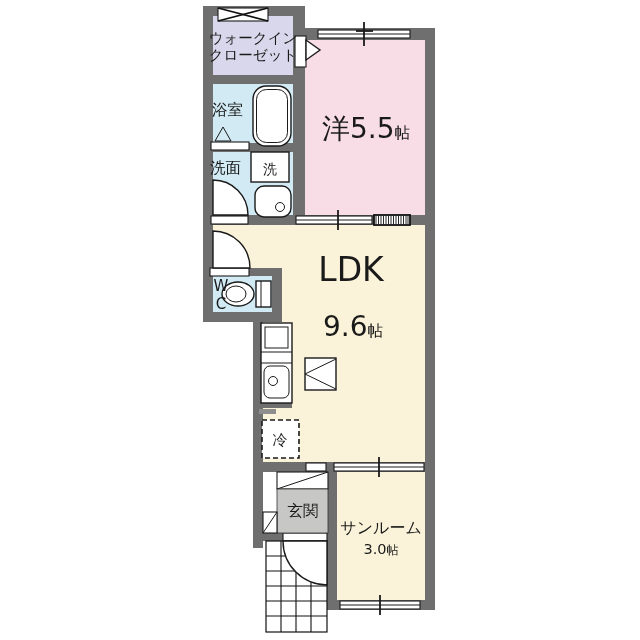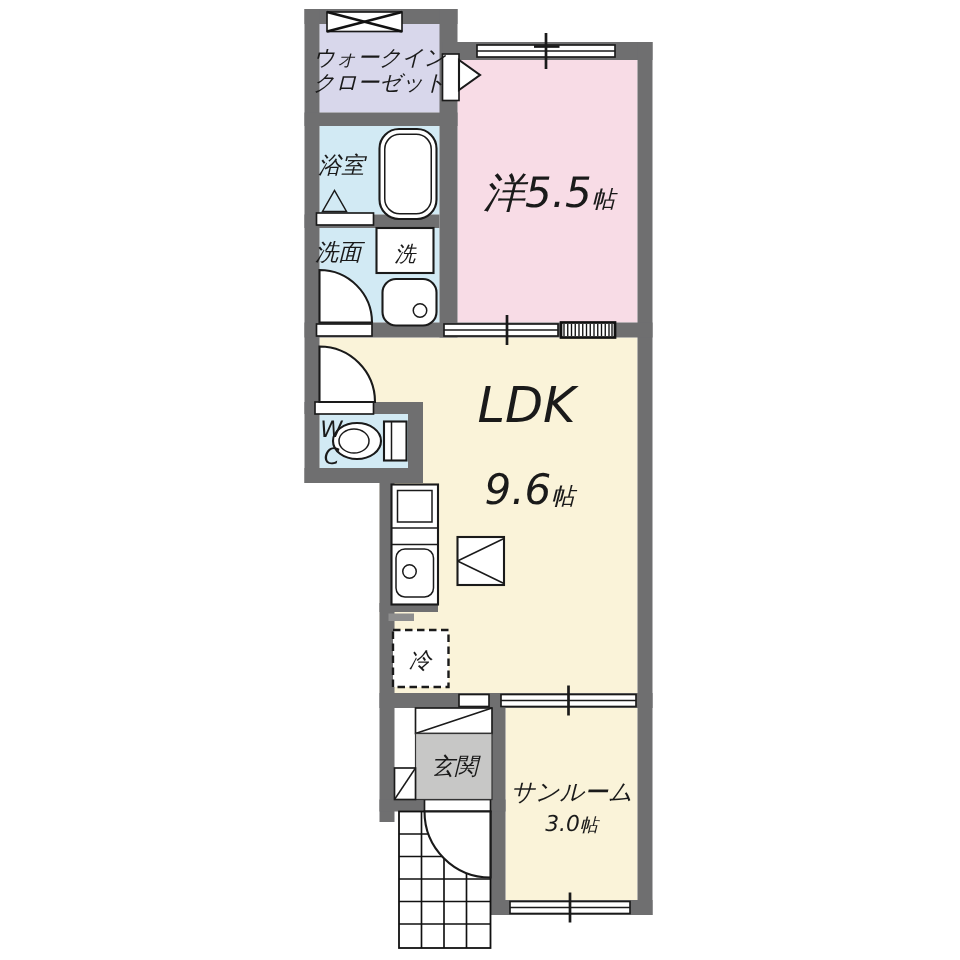--- a/index.html
+++ b/index.html
@@ -1,16 +1,16 @@
 <!DOCTYPE html>
 <html style="--background: #ffffff; --wall: #6f6f70; --western-room: #f8dce6; --ldk-room: #faf3d9; --closet: #d8d7eb; --wet-area: #d2eaf4; --entrance-floor: #c7c7c6; --line: #1a1a1a;"><head>
 <meta charset="utf-8">
 <style>
   html,body{margin:0;padding:0;background:#fff;width:640px;height:640px;overflow:hidden;}
-  .canvas{position:relative;width:562px;height:640px;background:var(--background,#fff);font-style:italic;}
+  .canvas{position:relative;width:562px;height:640px;background:var(--background,#fff);}
   svg{display:block;}
   text{font-family:"DejaVu Sans",sans-serif;fill:var(--line,#1a1a1a);}
   .wall{fill:var(--wall,#6f6f70);}
   .wet{fill:var(--wet-area,#d2eaf4);}
   .fix{fill:#fff;stroke:#1a1a1a;stroke-width:1.4;}
   .thin{fill:none;stroke:#1a1a1a;stroke-width:1;}
   .bar{fill:#fff;stroke:#1a1a1a;stroke-width:1.1;}
   .tick{stroke:#1a1a1a;stroke-width:1.8;}
 </style>
 </head>

